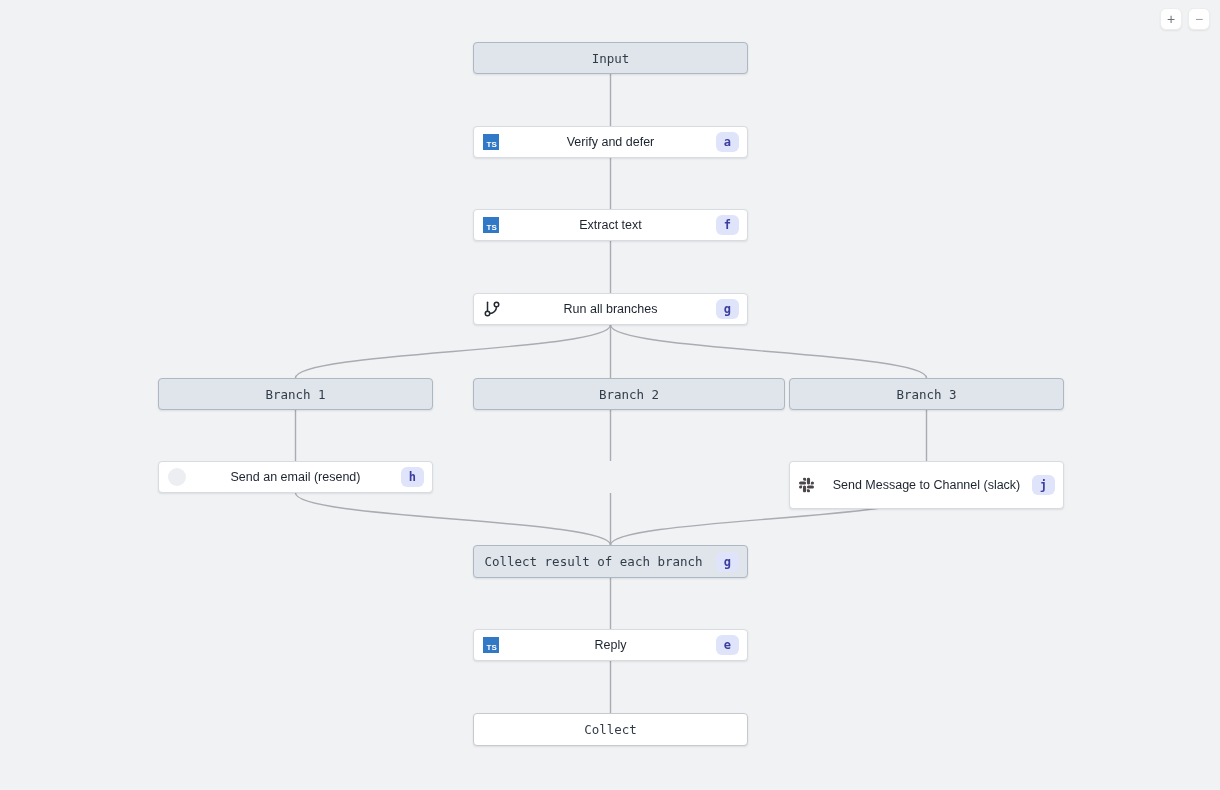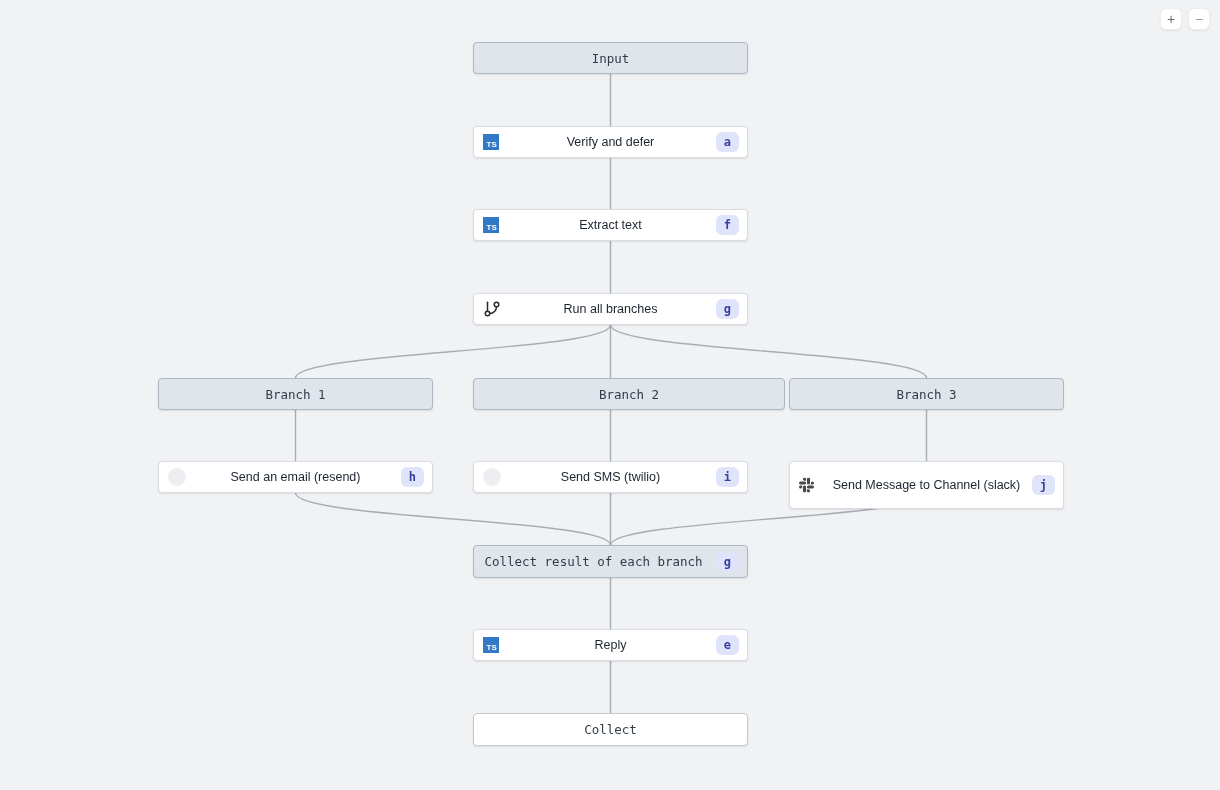--- a/index.html
+++ b/index.html
@@ -125,25 +125,20 @@
       <span class="label">Branch 2</span>
     </div>
     <div class="node group" style="left: 789px; top: 378px; width: 275px; height: 32px;">
       <span class="label">Branch 3</span>
     </div>
     <div class="node task has-badge has-icon" style="left: 158px; top: 461px; width: 275px; height: 32px;">
       <span class="icon faded"></span>
       <span class="label">Send an email (resend)</span>
       <span class="badge">h</span>
     </div>
-    <div class="node task has-badge has-icon" style="left: 473px; top: 461px; width: 275px; height: 32px;">
-      <span class="icon faded"></span>
-      <span class="label">Send SMS (twilio)</span>
-      <span class="badge">i</span>
-    </div>
     <div class="node task has-badge has-icon" style="left: 789px; top: 461px; width: 275px; height: 48px;">
       <span class="icon">
         <svg width="15" height="15" viewBox="0 0 24 24" fill="#4a464a">
           <path d="M5.042 15.165a2.528 2.528 0 0 1-2.52 2.523A2.528 2.528 0 0 1 0 15.165a2.527 2.527 0 0 1 2.522-2.52h2.52v2.52zM6.313 15.165a2.527 2.527 0 0 1 2.521-2.52 2.527 2.527 0 0 1 2.521 2.52v6.313A2.528 2.528 0 0 1 8.834 24a2.528 2.528 0 0 1-2.521-2.522v-6.313zM8.834 5.042a2.528 2.528 0 0 1-2.521-2.52A2.528 2.528 0 0 1 8.834 0a2.528 2.528 0 0 1 2.521 2.522v2.52H8.834zM8.834 6.313a2.528 2.528 0 0 1 2.521 2.521 2.528 2.528 0 0 1-2.521 2.521H2.522A2.528 2.528 0 0 1 0 8.834a2.528 2.528 0 0 1 2.522-2.521h6.312zM18.956 8.834a2.528 2.528 0 0 1 2.522-2.521A2.528 2.528 0 0 1 24 8.834a2.528 2.528 0 0 1-2.522 2.521h-2.522V8.834zM17.688 8.834a2.528 2.528 0 0 1-2.523 2.521 2.527 2.527 0 0 1-2.52-2.521V2.522A2.527 2.527 0 0 1 15.165 0a2.528 2.528 0 0 1 2.523 2.522v6.312zM15.165 18.956a2.528 2.528 0 0 1 2.523 2.522A2.528 2.528 0 0 1 15.165 24a2.527 2.527 0 0 1-2.52-2.522v-2.522h2.52zM15.165 17.688a2.527 2.527 0 0 1-2.52-2.523 2.526 2.526 0 0 1 2.52-2.52h6.313A2.527 2.527 0 0 1 24 15.165a2.528 2.528 0 0 1-2.522 2.523h-6.313z"></path>
         </svg>
       </span>
       <span class="label">Send Message to Channel (slack)</span>
       <span class="badge">j</span>
     </div>
     <div class="node group has-badge" style="left: 473px; top: 545px; width: 275px; height: 33px;">

